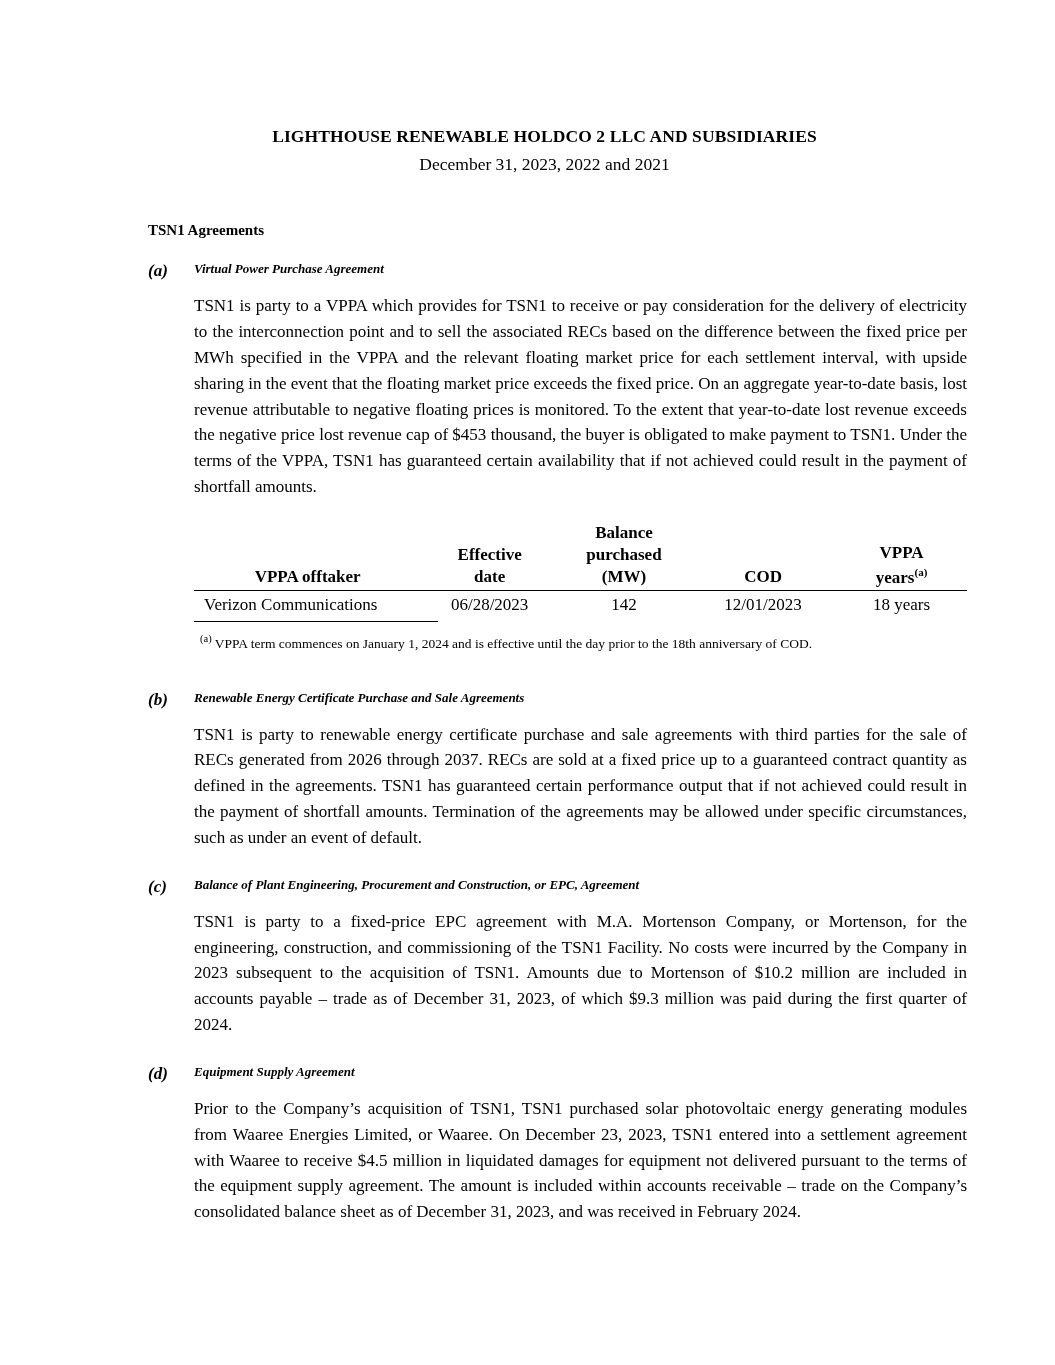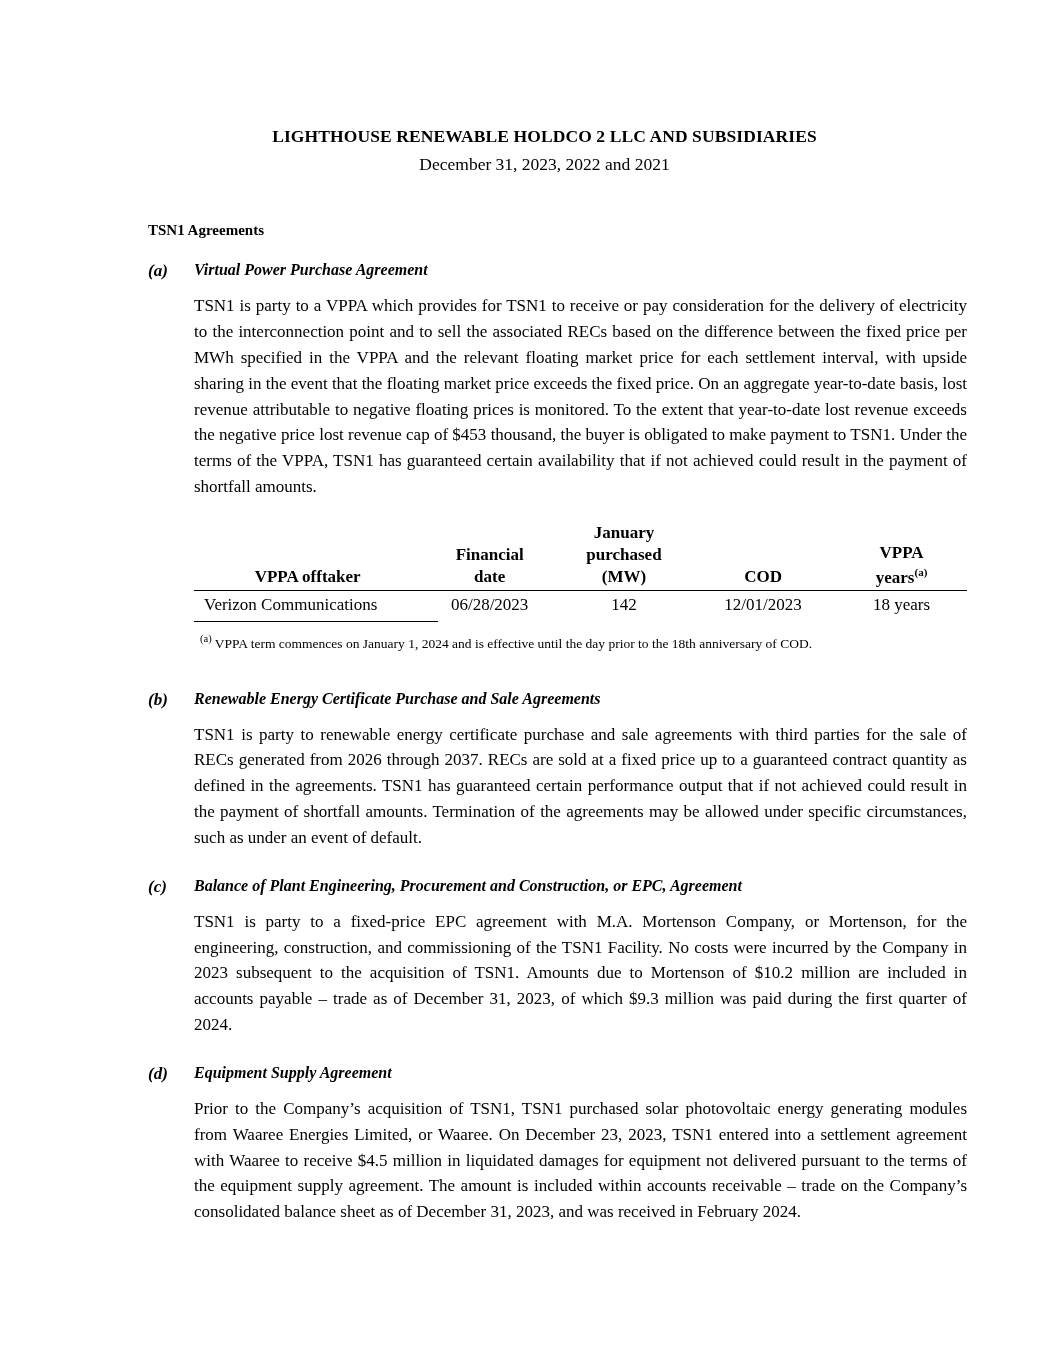--- a/index.html
+++ b/index.html
@@ -58,21 +58,21 @@
   .item .marker {
     width: 46px;
     flex: 0 0 46px;
     font-weight: bold;
     font-style: italic;
     font-size: 17px;
   }
   .item .heading {
     font-weight: bold;
     font-style: italic;
-    font-size: 16px;
+    font-size: 13px;
   }
 
   .para {
     margin-left: 46px;
     font-size: 17px;
     line-height: 1.52;
     text-align: justify;
     margin-bottom: 22px;
   }
 
@@ -153,25 +153,25 @@
     <div class="para">TSN1 is party to a VPPA which provides for TSN1 to receive or pay consideration for the delivery of electricity to the interconnection point and to sell the associated RECs based on the difference between the fixed price per MWh specified in the VPPA and the relevant floating market price for each settlement interval, with upside sharing in the event that the floating market price exceeds the fixed price. On an aggregate year-to-date basis, lost revenue attributable to negative floating prices is monitored. To the extent that year-to-date lost revenue exceeds the negative price lost revenue cap of $453 thousand, the buyer is obligated to make payment to TSN1. Under the terms of the VPPA, TSN1 has guaranteed certain availability that if not achieved could result in the payment of shortfall amounts.</div>
 
     <div class="table-wrap">
       <table class="vppa">
         <thead>
           <tr>
             <th class="col-offtaker underline">
               <span>VPPA offtaker</span>
             </th>
             <th class="col-effdate underline">
-              <div>Financial</div>
+              <div>Effective</div>
               <div>date</div>
             </th>
             <th class="col-capacity underline">
-              <div>January</div>
+              <div>Balance</div>
               <div>purchased</div>
               <div>(MW)</div>
             </th>
             <th class="col-cod underline">
               <span>COD</span>
             </th>
             <th class="col-term underline">
               <div>VPPA</div>
               <div>
                 <span>years</span><sup class="fn">(a)</sup>

